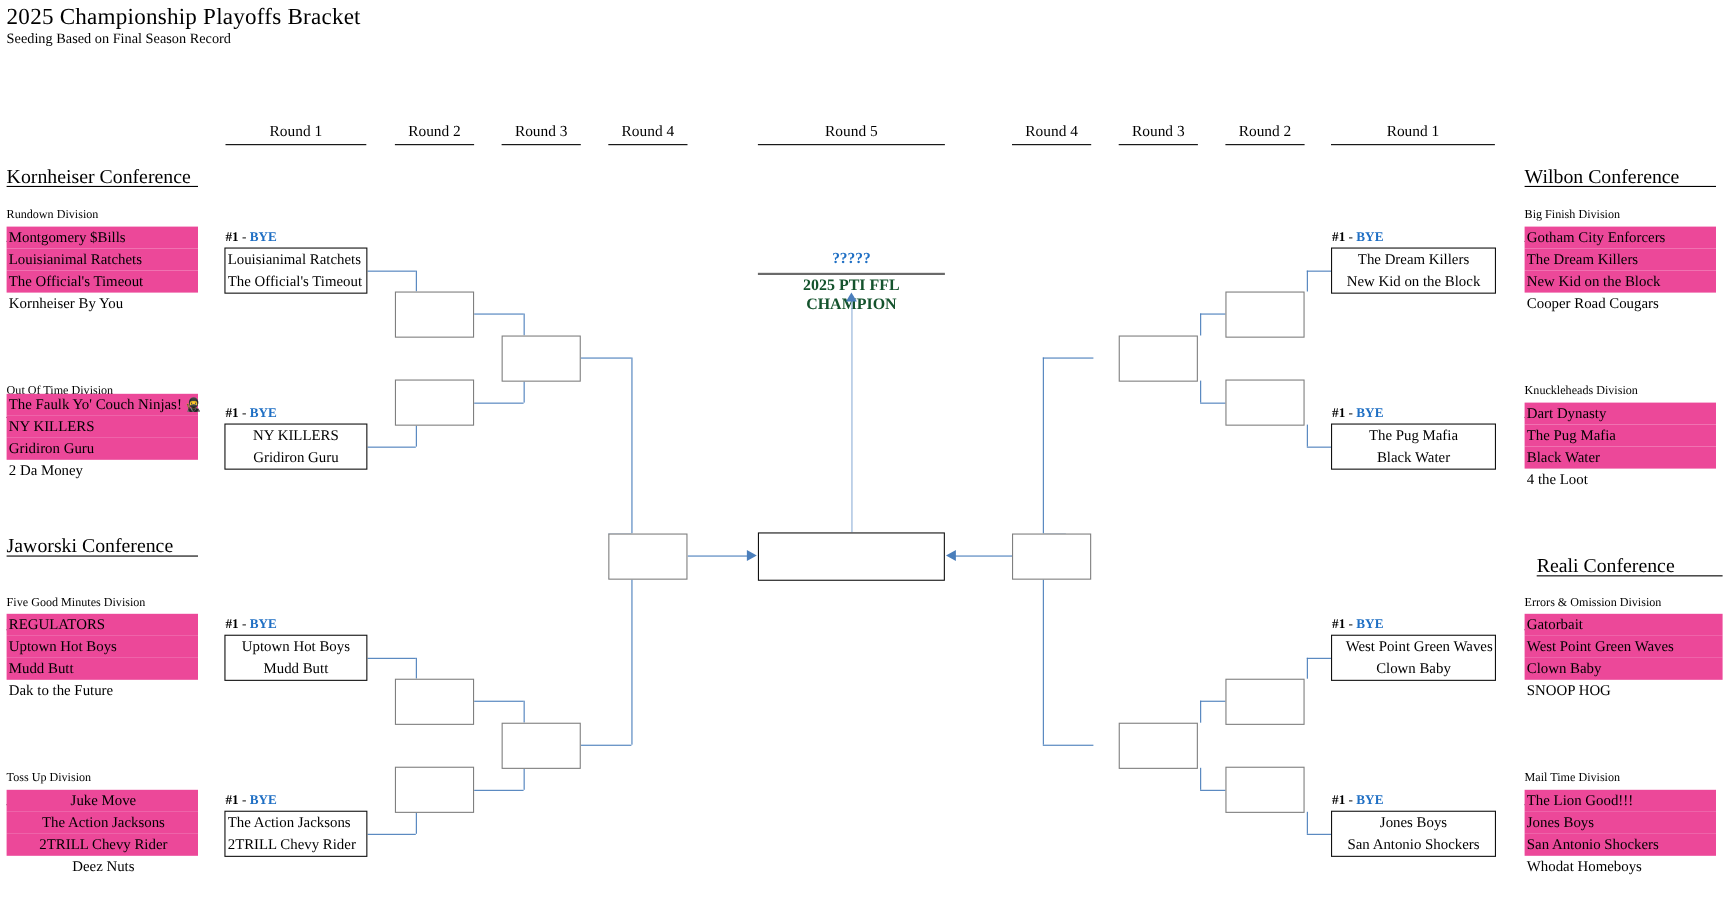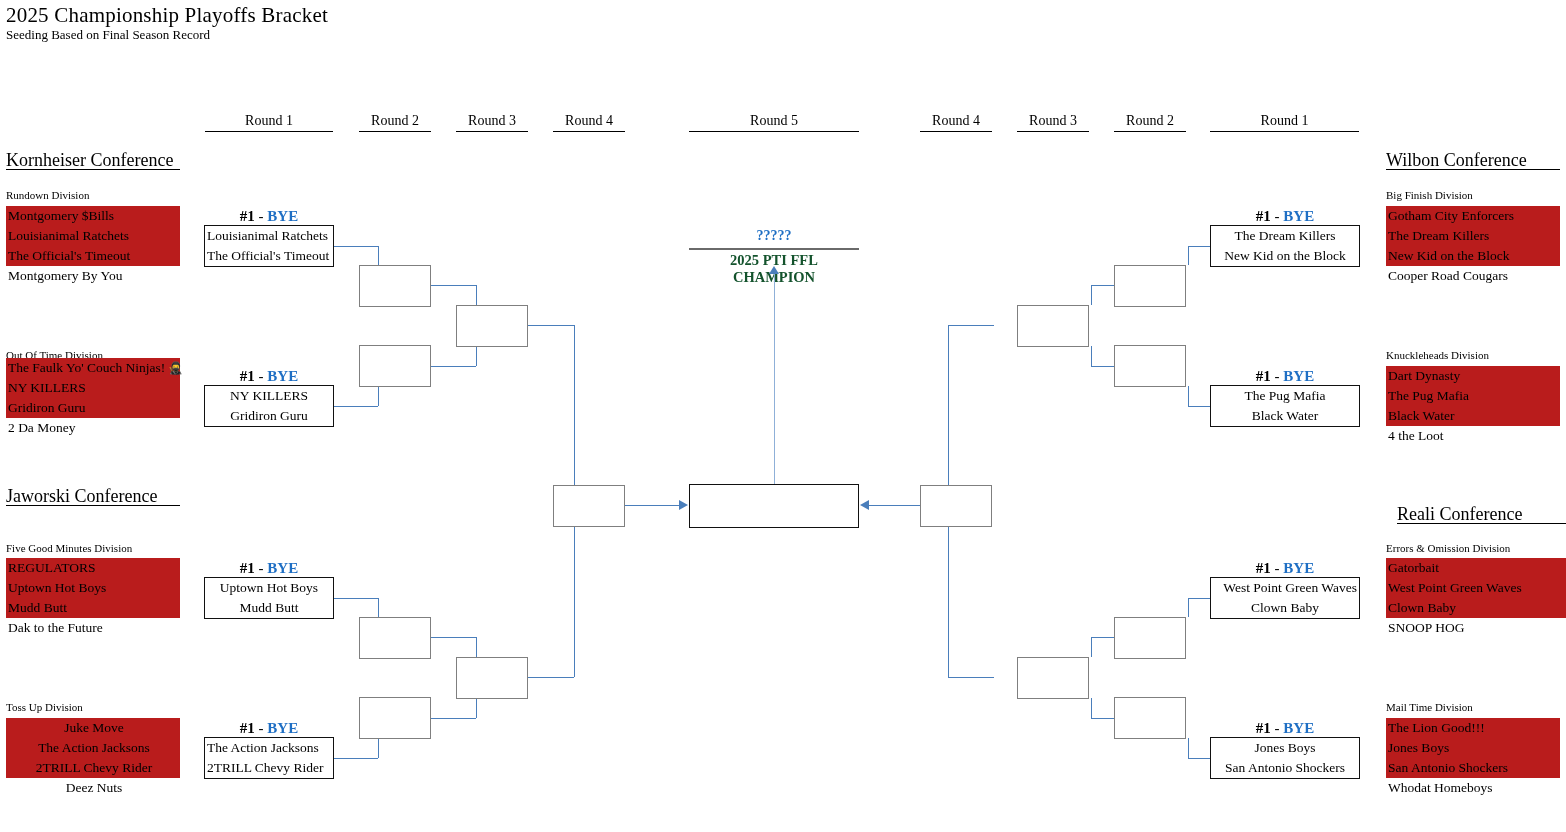--- a/index.html
+++ b/index.html
@@ -30,34 +30,34 @@
     padding-bottom:1px;line-height:16px;
   }
   .div-hd{
     font-size:11px;border-bottom:1.2px solid #000;
     padding-bottom:16px;line-height:15px;
   }
 
   
   .team-list{font-size:13.5px;line-height:20px;}
   .team-row{height:20px;line-height:20px;padding-left:2px;white-space:nowrap;}
-  .team-row.hl{background:#b91c1c;}
+  .team-row.hl{background:#ec4899;}
   .ninja{font-size:12px;padding-left:3px;}
 
   
   .bx{
     border:1.6px solid #7f7f7f;
     box-sizing:border-box;
     background:#ffffff;
     z-index:3;
   }
   .bx.dark{border-color:#111111;}
   .bx-seed{
     position:absolute;left:0;right:0;top:-18px;
-    text-align:center;font-size:15px;font-weight:bold;
+    font-size:12px;font-weight:bold;
     white-space:nowrap;
   }
   .bx-seed .bye{color:#1f6fc4;}
   .bx-seed .dash{font-weight:normal;}
   .slot{
     height:20px;line-height:20px;font-size:13.5px;
     text-align:center;white-space:nowrap;overflow:hidden;
   }
   .slot.top{text-align:left;padding-left:2px;}
   .slot.r-top{text-align:right;padding-right:2px;}
@@ -109,21 +109,21 @@
 <div class="abs round-hd" style="left:1114px;top:113px;width:72px;">Round 2</div>
 <div class="abs round-hd" style="left:1210px;top:113px;width:149px;">Round 1</div>
 
 <div class="abs conf-hd" style="left:6px;top:152px;width:174px;">Kornheiser Conference</div>
 
 <div class="abs div-hd" style="left:6px;top:188px;width:116px;">Rundown Division</div>
 <div class="abs team-list" style="left:6px;top:206px;width:174px;">
   <div class="team-row hl">Montgomery $Bills</div>
   <div class="team-row hl">Louisianimal Ratchets</div>
   <div class="team-row hl">The Official's Timeout</div>
-  <div class="team-row">Montgomery By You</div>
+  <div class="team-row">Kornheiser By You</div>
 </div>
 
 <div class="abs div-hd" style="left:6px;top:348px;width:140px;">Out Of Time Division</div>
 <div class="abs team-list" style="left:6px;top:358px;width:174px;">
   <div class="team-row hl"><span>The Faulk Yo' Couch Ninjas!</span><span class="ninja">🥷</span></div>
   <div class="team-row hl">NY KILLERS</div>
   <div class="team-row hl">Gridiron Guru</div>
   <div class="team-row">2 Da Money</div>
 </div>
 

